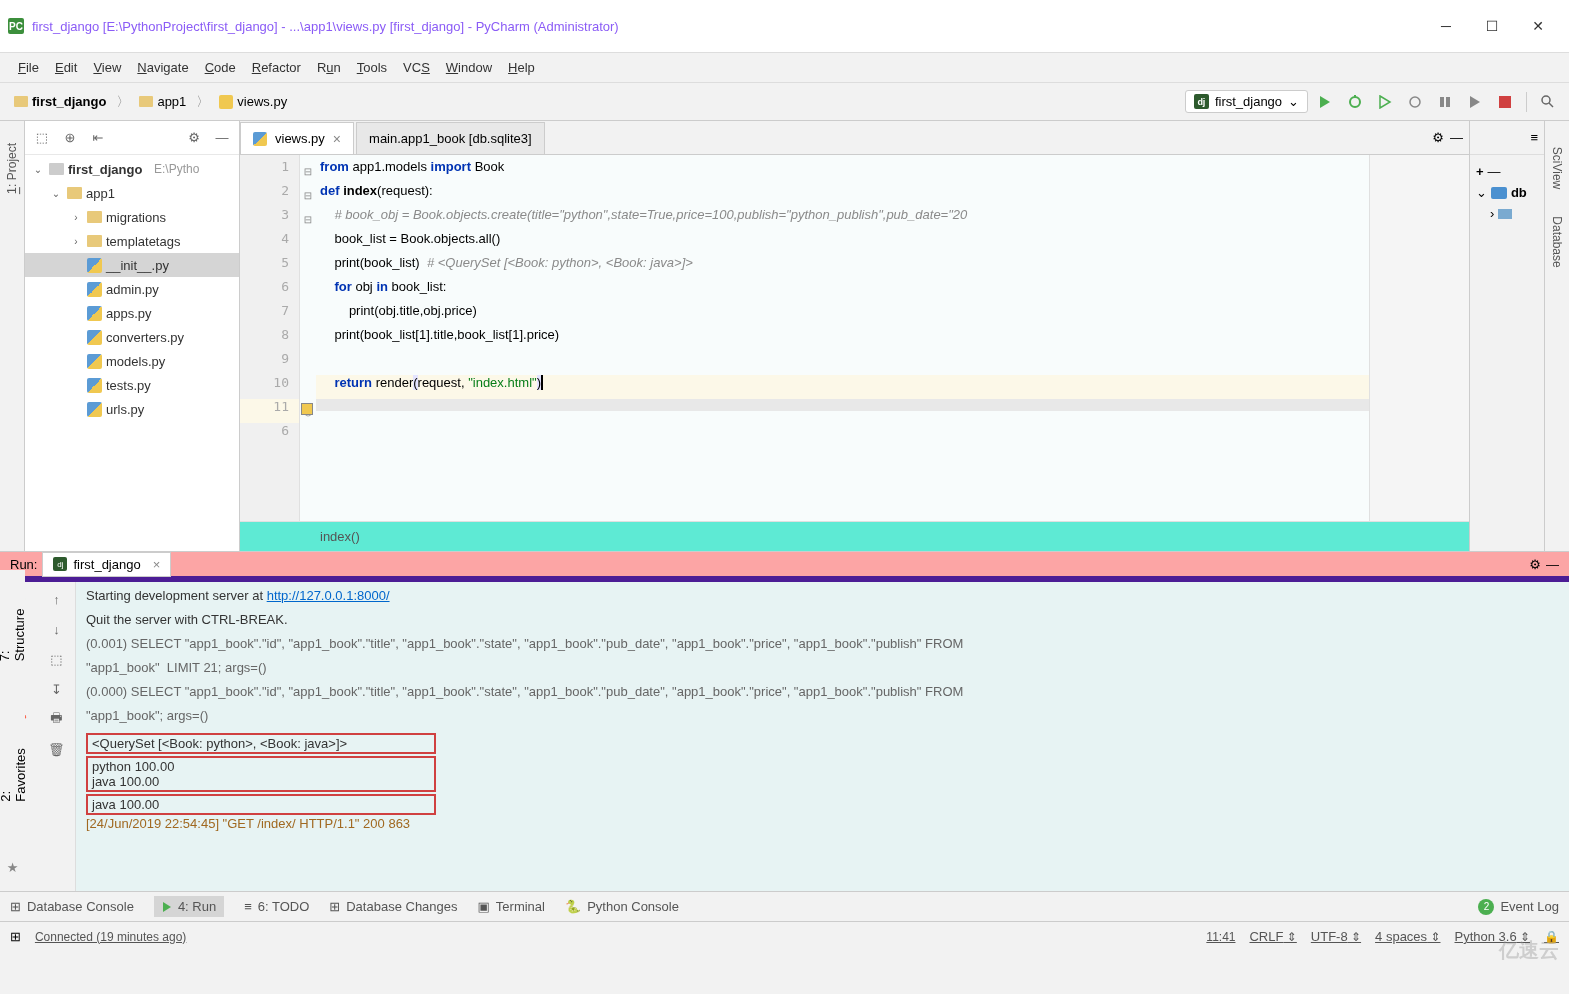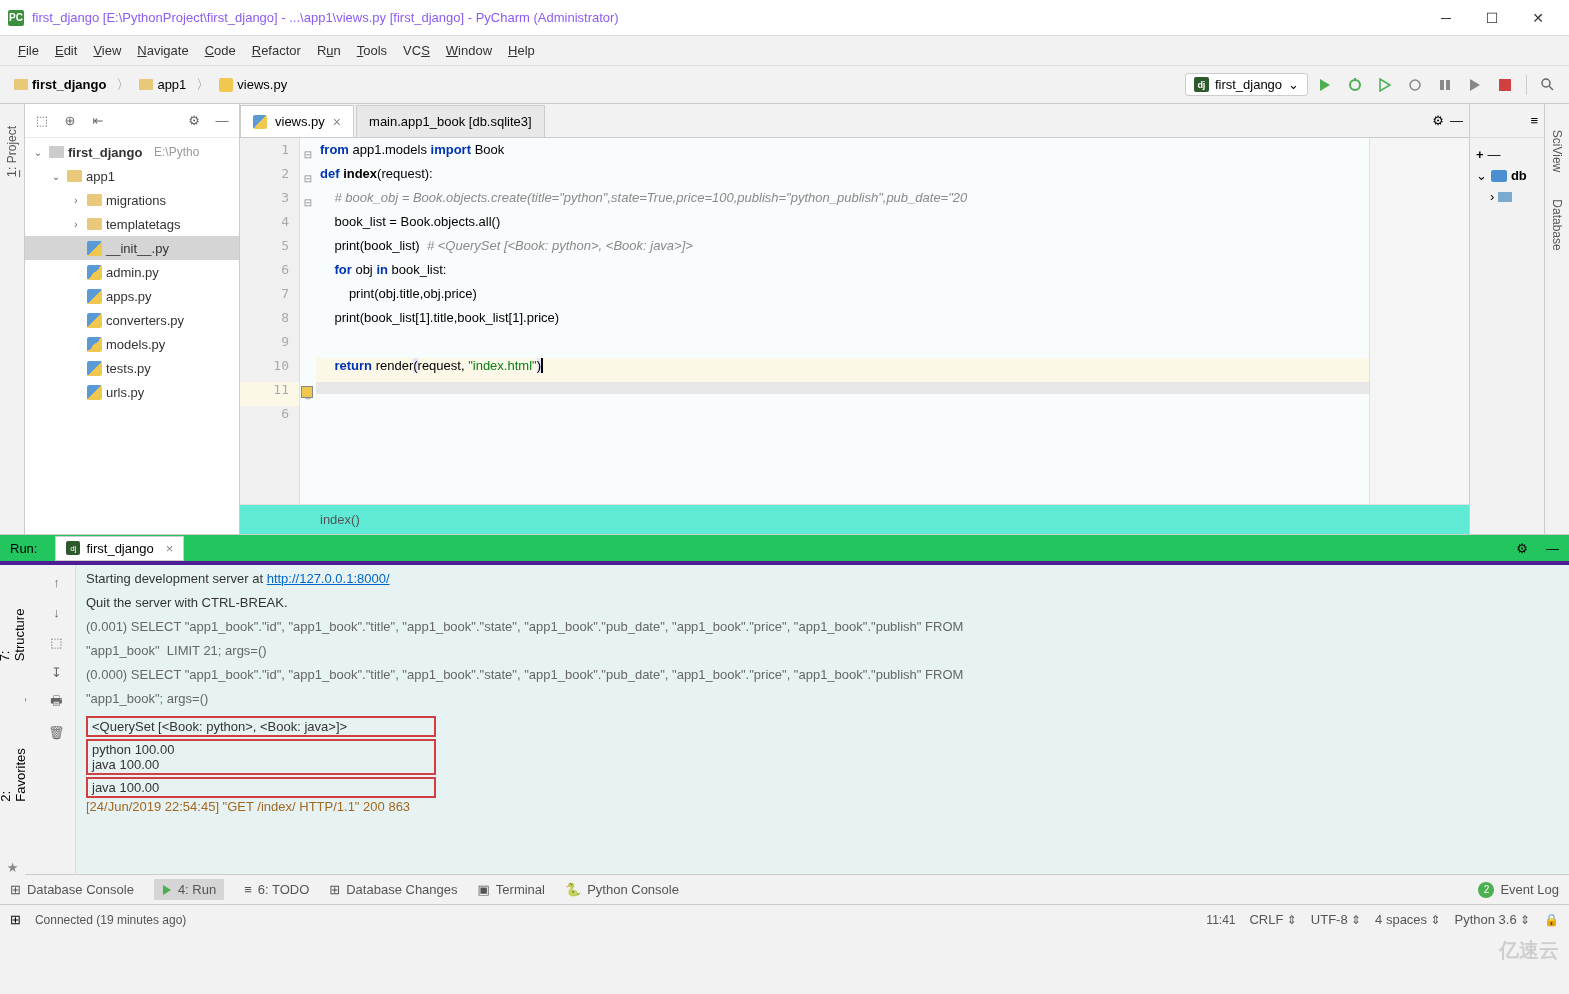--- a/index.html
+++ b/index.html
@@ -1,17 +1,17 @@
 <!DOCTYPE html>
 <html><head>
 <meta charset="utf-8">
 <style>
 *{margin:0;padding:0;box-sizing:border-box;font-family:"Segoe UI",Arial,sans-serif;font-size:13px;}
 body{background:#f2f2f2;width:1569px;height:994px;overflow:hidden;position:relative;}
-.titlebar{height:36px;background:#fff;display:flex;align-items:center;padding:0 8px;border-bottom:1px solid #ddd;}
+.titlebar{height:53px;background:#fff;display:flex;align-items:center;padding:0 8px;border-bottom:1px solid #ddd;}
 .titlebar .icon{width:16px;height:16px;background:#3c8f3c;margin-right:8px;border-radius:2px;display:flex;align-items:center;justify-content:center;color:#fff;font-size:10px;font-weight:bold;}
 .titlebar .title{flex:1;color:#8b5cf6;}
 .titlebar .winbtn{width:46px;height:30px;display:flex;align-items:center;justify-content:center;color:#333;font-size:14px;}
 .menubar{height:30px;background:#f2f2f2;display:flex;align-items:center;padding:0 10px;border-bottom:1px solid #ddd;}
 .menubar .menuitem{padding:2px 8px;color:#333;}
 .menubar .menuitem u{text-decoration:underline;}
 .toolbar{height:38px;background:#f2f2f2;display:flex;align-items:center;padding:0 8px;border-bottom:1px solid #ccc;}
 .breadcrumb{display:flex;align-items:center;gap:4px;flex:1;}
 .breadcrumb .bc-item{display:flex;align-items:center;gap:4px;padding:2px 6px;}
 .breadcrumb .bc-item .folder-icon{width:14px;height:11px;background:#e8c97a;border-radius:1px;}
@@ -57,40 +57,40 @@
 .minimap{width:100px;background:#f5f5f5;border-left:1px solid #e0e0e0;}
 .breadcrumb-bar{height:30px;background:#5eead4;border-top:1px solid #e0e0e0;padding-left:80px;display:flex;align-items:center;color:#555;}
 .right-panel{width:75px;background:#f2f2f2;border-left:1px solid #ccc;display:flex;flex-direction:column;}
 .rp-toolbar{height:34px;display:flex;align-items:center;justify-content:flex-end;padding:0 6px;gap:6px;border-bottom:1px solid #ddd;}
 .rp-body{flex:1;padding:6px;}
 .rp-row{display:flex;align-items:center;gap:4px;padding:3px 0;font-size:12px;}
 .rp-row .dbicon{width:16px;height:12px;background:#4a90d0;border-radius:2px;}
 .right-gutter{width:25px;background:#f2f2f2;border-left:1px solid #ccc;display:flex;flex-direction:column;align-items:center;padding-top:10px;}
 .right-gutter .vtab{transform:rotate(90deg);white-space:nowrap;margin-top:30px;font-size:12px;color:#555;}
 .run-panel{height:340px;background:#fff;border-top:1px solid #ccc;display:flex;flex-direction:column;}
-.run-header{height:30px;display:flex;align-items:center;padding:0 10px;gap:18px;border-bottom:4px solid #4c1d95;background:#22c55e;}
+.run-header{height:30px;display:flex;align-items:center;padding:0 10px;gap:5px;border-bottom:6px solid #4c1d95;background:#fca5a5;}
 .run-header .rtab{display:flex;align-items:center;gap:6px;padding:4px 10px;background:#fff;border:1px solid #ccc;}
 .run-header .spacer{flex:1;}
 .run-body{flex:1;display:flex;}
 .run-left{width:38px;background:#f2f2f2;display:flex;flex-direction:column;align-items:center;padding-top:6px;gap:8px;}
 .run-left2{width:38px;background:#f2f2f2;display:flex;flex-direction:column;align-items:center;padding-top:6px;gap:8px;border-right:1px solid #ddd;}
 .run-btn{width:22px;height:22px;display:flex;align-items:center;justify-content:center;color:#666;}
 .console{flex:1;background:#e7f3f3;padding:6px 10px;font-family:Consolas,monospace;font-size:14px;overflow:hidden;}
 .console .cline{height:24px;white-space:pre;color:#333;}
 .console a{color:#0066cc;text-decoration:underline;}
 .console .box{border:2px solid #d04040;padding:1px 4px;margin:1px 0;display:inline-block;}
 .console .box-wrap{height:auto;}
 .bottom-tabs{height:30px;background:#f2f2f2;border-top:1px solid #ccc;display:flex;align-items:center;padding:0 10px;gap:20px;}
 .bottom-tabs .btab{display:flex;align-items:center;gap:6px;color:#555;font-size:13px;}
 .bottom-tabs .btab.active{background:#d5d5d5;padding:3px 8px;}
 .bottom-tabs .spacer{flex:1;}
 .event-badge{width:16px;height:16px;background:#4caf50;border-radius:50%;color:#fff;font-size:10px;display:flex;align-items:center;justify-content:center;}
 .statusbar{height:30px;background:#f2f2f2;border-top:1px solid #ccc;display:flex;align-items:center;padding:0 10px;gap:14px;}
 .statusbar .spacer{flex:1;}
-.statusbar .sitem{color:#555;font-size:12px;}
+.statusbar .sitem{color:#555;font-size:12px;text-decoration:underline;}
 .left-bottom{position:absolute;left:0;top:570px;width:25px;background:#f2f2f2;display:flex;flex-direction:column;align-items:center;}
 .watermark{position:absolute;right:10px;bottom:30px;opacity:0.4;font-size:20px;color:#999;font-weight:bold;}
 svg{display:block;}
 </style>
 </head>
 <body>
 
 <div class="titlebar">
   <div class="icon">PC</div>
   <div class="title">first_django [E:\PythonProject\first_django] - ...\app1\views.py [first_django] - PyCharm (Administrator)</div>

